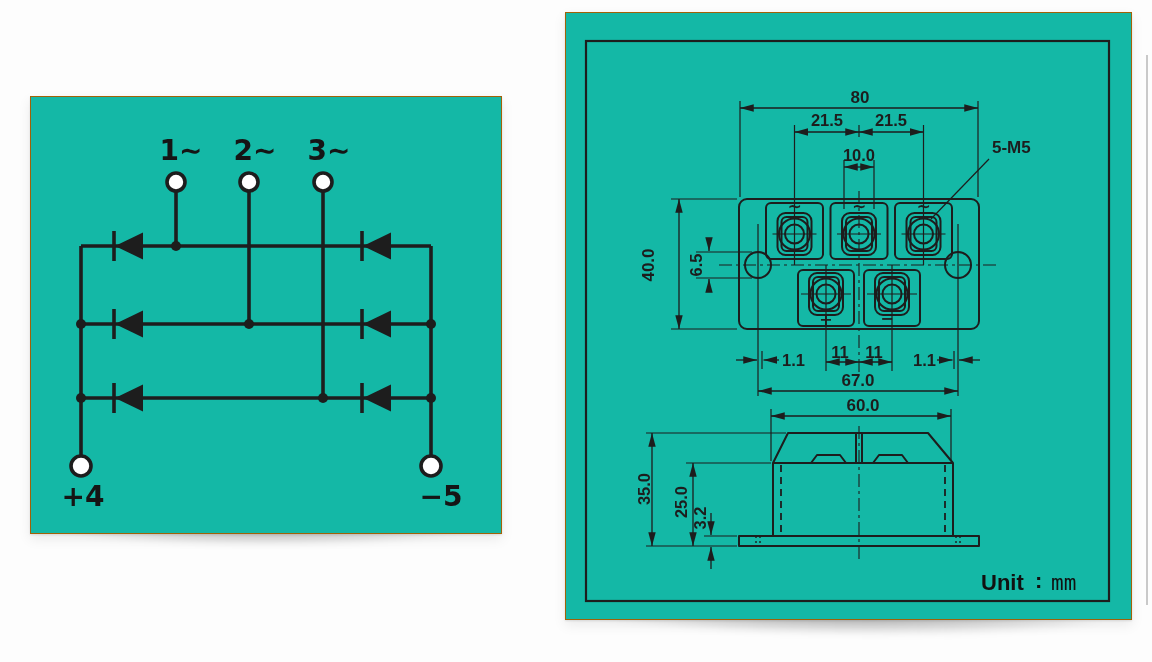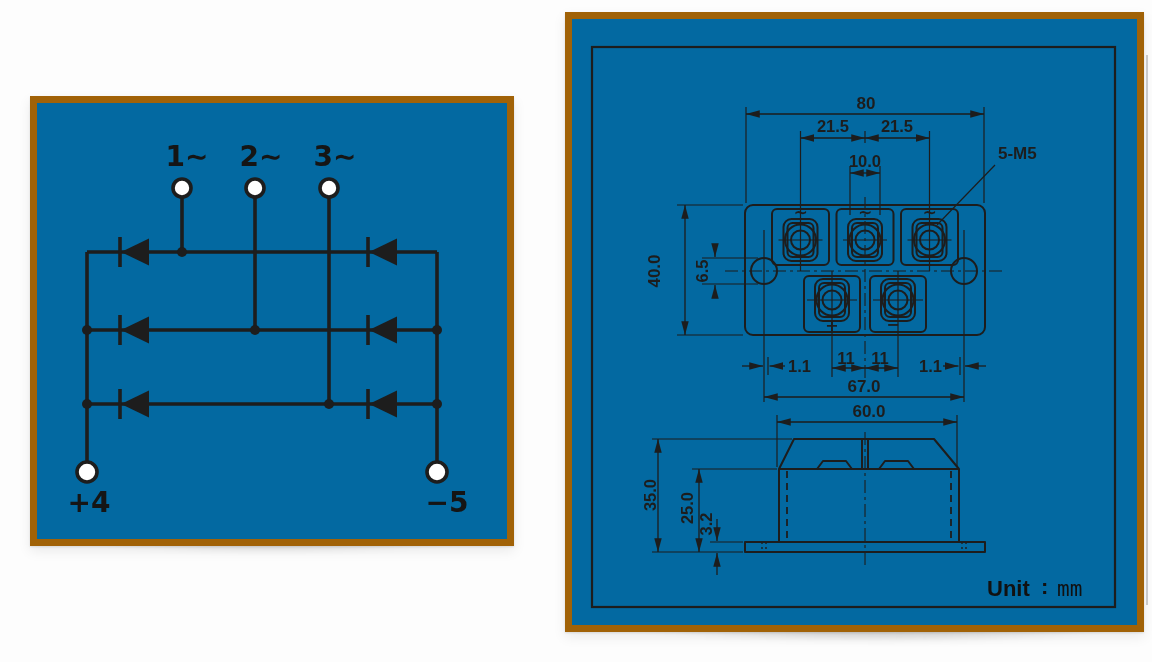--- a/index.html
+++ b/index.html
@@ -2,21 +2,21 @@
 <html><head>
 <meta charset="utf-8">
 <style>
   html,body{margin:0;padding:0;}
   body{
     width:1152px;height:662px;position:relative;overflow:hidden;
     background:#fdfdfd;
     font-family:"Liberation Sans",sans-serif;
   }
   .card{
-    position:absolute;background:#0369a1;border:7px solid #a16207;
+    position:absolute;background:#14b8a6;border:1px solid #a16207;
     box-shadow:0 1px 2px rgba(0,0,0,.10),0 5px 12px rgba(0,0,0,.08);
   }
   .card::after{
     content:"";position:absolute;z-index:-1;left:10px;right:10px;bottom:-13px;height:24px;
     border-radius:50%;
     background:radial-gradient(ellipse at 50% 0%,rgba(0,0,0,.32) 0%,rgba(0,0,0,.13) 45%,rgba(0,0,0,0) 72%);
     filter:blur(3px);
   }
   #circuit-card{left:30px;top:96px;width:470px;height:436px;}
   #drawing-card{left:565px;top:12px;width:565px;height:606px;}

